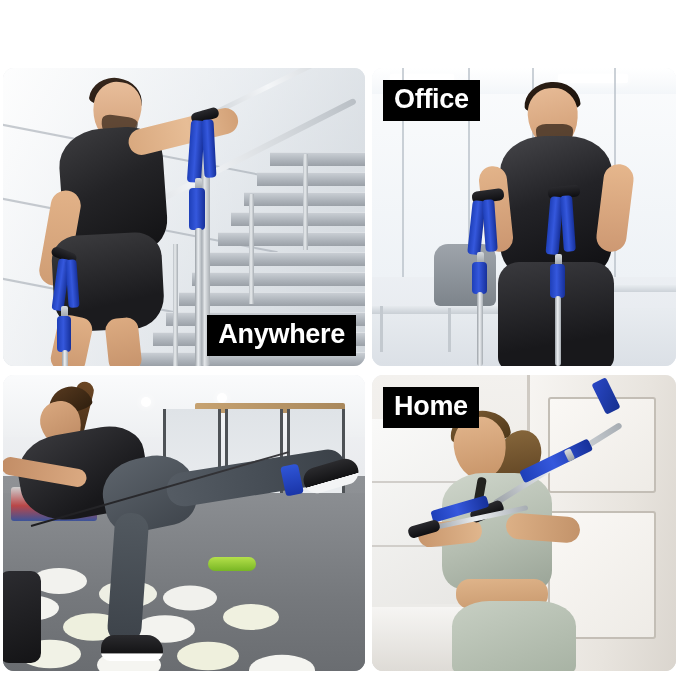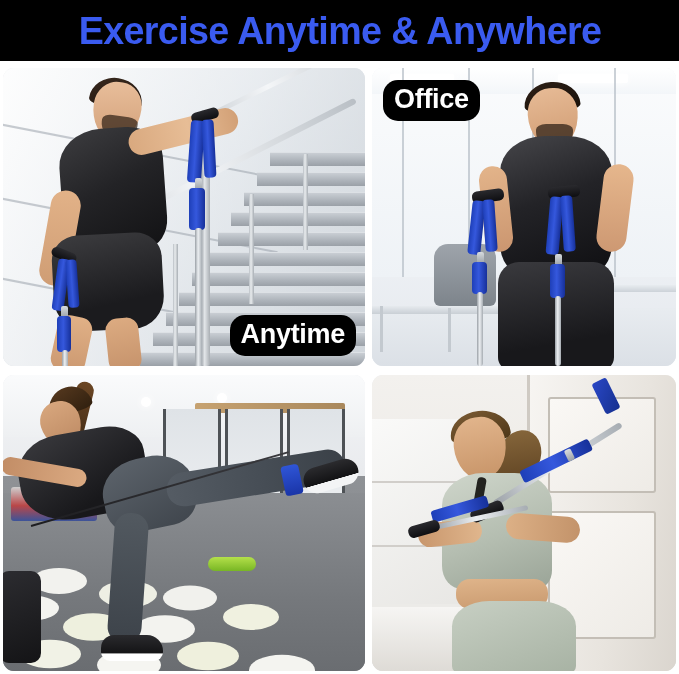--- a/index.html
+++ b/index.html
@@ -74,21 +74,20 @@
     background: #000000;
     color: #ffffff;
     font-family: "Liberation Sans", sans-serif;
     font-weight: bold;
     font-size: 27px;
     line-height: 1;
     padding: 6px 11px 8px 11px;
     letter-spacing: -0.3px;
     white-space: nowrap;
     z-index: 30;
-    border-radius: 15px;
   }
   .cap-br { right: 9px;  bottom: 10px; }
   .cap-tl { left: 11px;  top: 12px; }
 
   
   .sc-outdoor { background: linear-gradient(160deg,#f2f4f6 0%, #e4e8ec 40%, #d4d9de 100%); }
   .od-wall {
     position:absolute; left:0; top:0; width:100%; height:100%;
     background:
       linear-gradient(110deg, rgba(255,255,255,0.85) 0%, rgba(232,236,240,0.6) 55%, rgba(205,211,217,0.7) 100%);
@@ -432,23 +431,20 @@
     position:absolute;
     background: linear-gradient(135deg,#2947c6,#16308f);
     border-radius:3px;
   }
 </style>
 </head>
 <body>
 
 <div class="poster">
 
-  <div class="header-bar">
-    <div class="header-title">Exercise Anytime &amp; Anywhere</div>
-  </div>
 
   <div class="grid">
 
     <div class="panel panel-tl">
       <div class="scene sc-outdoor">
         <div class="od-wall"></div>
         <div class="od-wall-seam" style="left:-20px; top:52px;  width:330px; transform:rotate(11deg);"></div>
         <div class="od-wall-seam" style="left:-20px; top:126px; width:300px; transform:rotate(11deg);"></div>
         <div class="od-wall-seam" style="left:-20px; top:206px; width:270px; transform:rotate(11deg);"></div>
 
@@ -493,21 +489,21 @@
         <div class="band-strap" style="left:186px; top:120px; width:16px; height:42px; border-radius:4px;"></div>
         <div class="band-tube" style="left:192px; top:160px; width:7px; height:140px;"></div>
 
         <div class="band-handle" style="left:48px; top:182px; width:26px; height:10px; transform:rotate(22deg);"></div>
         <div class="band-strap" style="left:52px; top:190px; width:12px; height:52px; border-radius:4px; transform:rotate(8deg);"></div>
         <div class="band-strap" style="left:64px; top:192px; width:11px; height:48px; border-radius:4px; transform:rotate(-4deg);"></div>
         <div class="band-clip" style="left:58px; top:238px;"></div>
         <div class="band-strap" style="left:54px; top:248px; width:14px; height:36px; border-radius:4px;"></div>
         <div class="band-tube" style="left:59px; top:282px; width:6px; height:20px;"></div>
 
-        <div class="caption cap-br">Anytime</div>
+        <div class="caption cap-br">Anywhere</div>
       </div>
     </div>
 
     <div class="panel panel-tr">
       <div class="scene sc-office">
         <div class="of-glass"></div>
         <div class="of-ceil"></div>
         <div class="of-panel-light" style="left:18px;  top:6px; width:64px;"></div>
         <div class="of-panel-light" style="left:186px; top:6px; width:70px;"></div>
         <div class="of-mullion" style="left:30px;"></div>
@@ -622,17 +618,18 @@
         <div class="band-anchor" style="right:62px; top:4px; width:16px; height:34px; transform:rotate(-26deg);"></div>
         <div class="band-tube" style="left:122px; top:126px; width:150px; height:6px; transform:rotate(-32deg);"></div>
         <div class="band-strap" style="left:150px; top:96px;  width:76px; height:13px; transform:rotate(-26deg);"></div>
         <div class="band-clip" style="left:194px; top:74px; transform:rotate(-26deg);"></div>
         <div class="band-handle" style="left:98px; top:130px; width:34px; height:13px; transform:rotate(-22deg);"></div>
 
         <div class="band-tube" style="left:62px; top:150px; width:96px; height:5px; transform:rotate(-12deg);"></div>
         <div class="band-strap" style="left:60px; top:136px; width:58px; height:12px; transform:rotate(-16deg);"></div>
         <div class="band-handle" style="left:36px; top:148px; width:32px; height:12px; transform:rotate(-16deg);"></div>
 
+        <div class="caption cap-tl">Home</div>
       </div>
     </div>
 
   </div>
 </div>
 
 </body></html>

